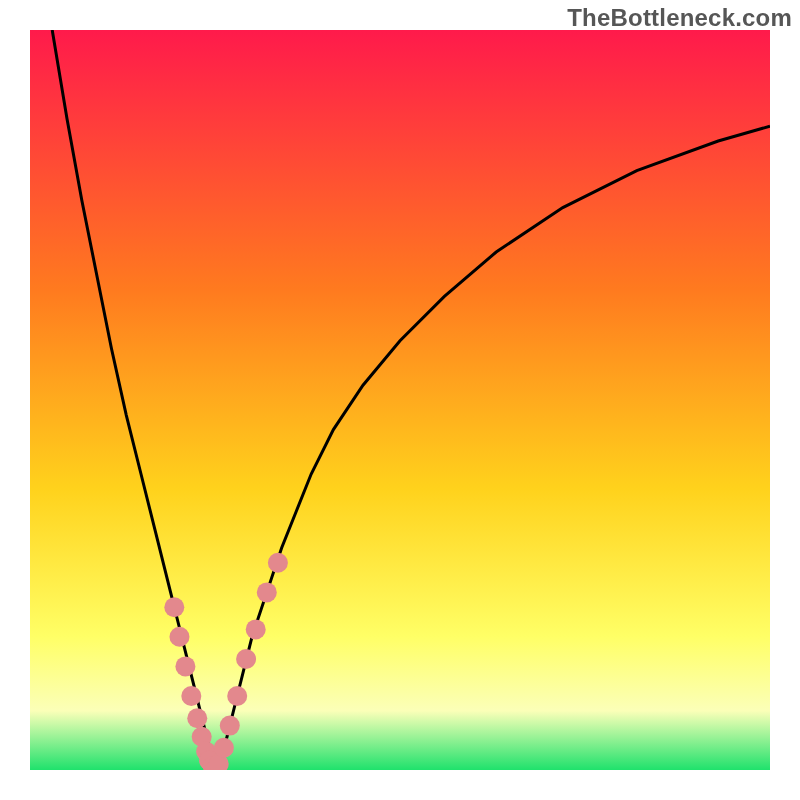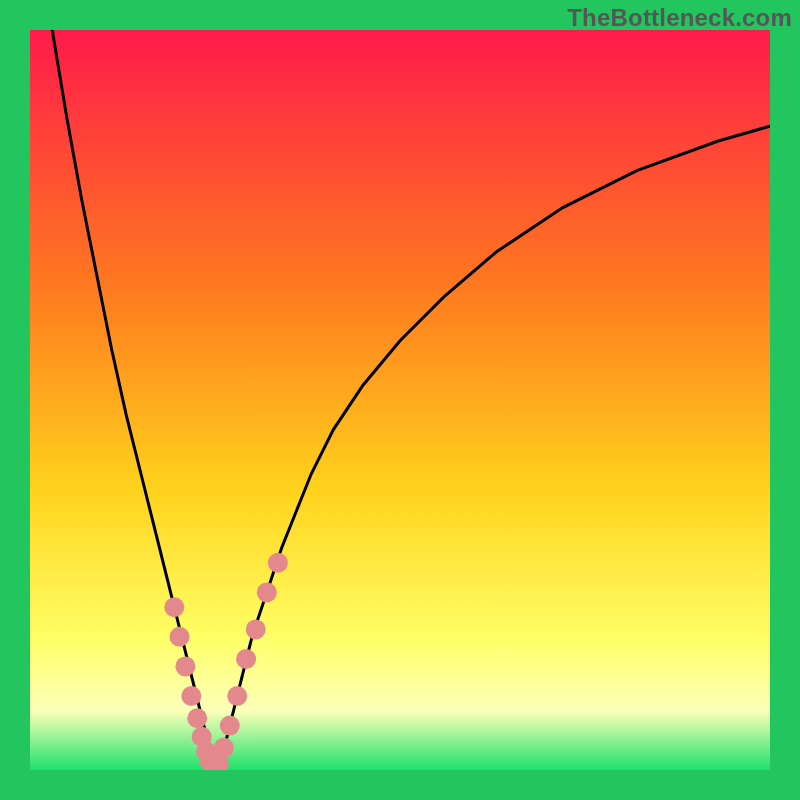--- a/index.html
+++ b/index.html
@@ -9,21 +9,21 @@
     height: 800px;
     background: #000;
     overflow: hidden;
   }
   .frame {
     position: absolute;
     left: 0;
     top: 0;
     width: 800px;
     height: 800px;
-    background: #22c55e;
+    background: #ffffff;
   }
   .plot-area {
     position: absolute;
     left: 30px;
     top: 30px;
     width: 740px;
     height: 740px;
     overflow: hidden;
   }
   .gradient {

